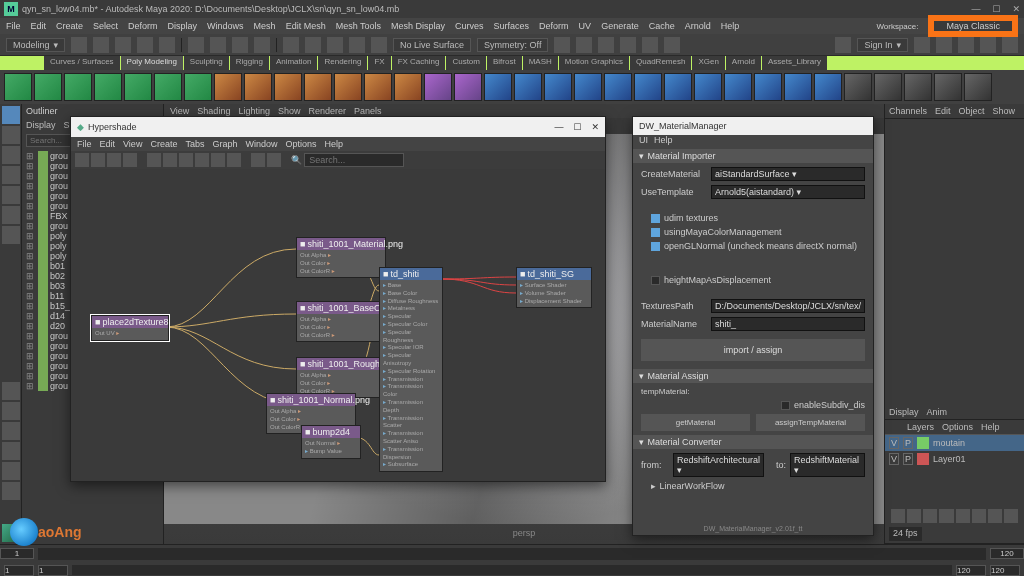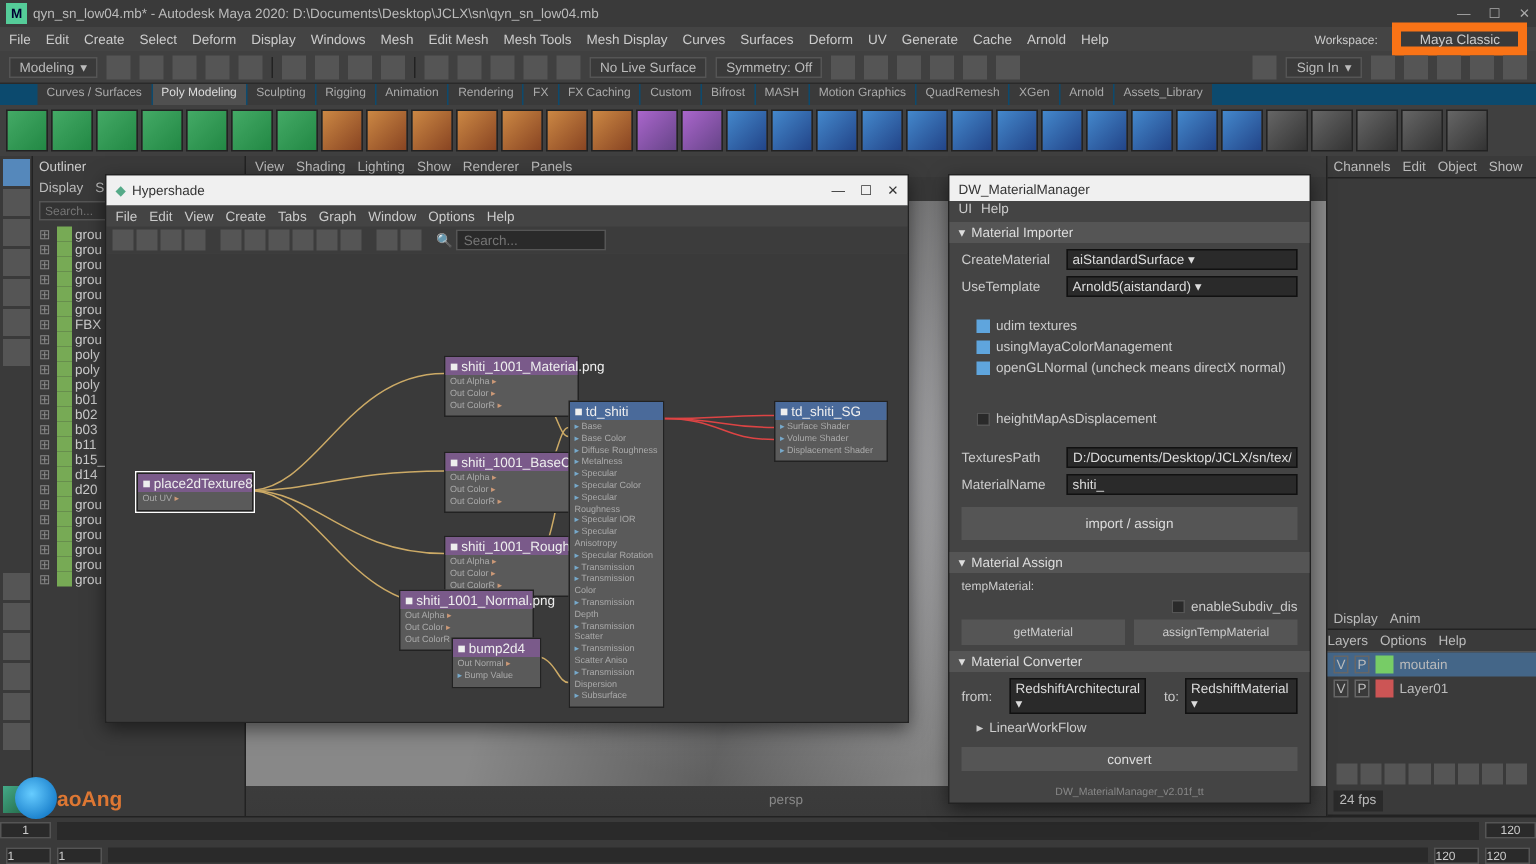--- a/index.html
+++ b/index.html
@@ -5,21 +5,21 @@
 *{margin:0;padding:0;box-sizing:border-box;font-family:"Segoe UI",Arial,sans-serif;font-size:9px;user-select:none}
 body{background:#4a4a4a;color:#bbb;width:1024px;height:576px;overflow:hidden;position:relative}
 .titlebar{height:18px;background:#3a3a3a;display:flex;align-items:center;padding:0 4px}
 .titlebar .logo{width:14px;height:14px;background:#5c9;margin-right:4px;font-weight:bold;color:#003;text-align:center;line-height:14px}
 .titlebar .wincontrols{margin-left:auto;display:flex;gap:12px;color:#aaa}
 .menubar{height:16px;background:#444;display:flex;align-items:center;gap:10px;padding:0 6px;font-size:9px}
 .menubar span{color:#ccc}
 .toolbar{height:22px;background:#404040;display:flex;align-items:center;gap:6px;padding:0 6px;border-bottom:1px solid #2a2a2a}
 .toolbar .sel{background:#3a3a3a;border:1px solid #555;padding:1px 6px;display:flex;align-items:center;gap:4px}
 .iconbtn{width:16px;height:16px;background:#555;display:inline-block}
-.shelftabs{height:14px;background:#0c4a6e;display:flex;gap:1px;padding-left:25px}
+.shelftabs{height:14px;background:#bef264;display:flex;gap:1px;padding-left:44px}
 .shelftabs .tab{padding:1px 6px;background:#3a3a3a;color:#aaa;font-size:8px}
 .shelftabs .tab.active{background:#505050;color:#ddd}
 .shelf{height:34px;background:#404040;display:flex;align-items:center;gap:2px;padding:2px 4px;overflow:hidden}
 .shelf .si{width:28px;height:28px;background:linear-gradient(135deg,#4a6,#284);border:1px solid #222;flex-shrink:0}
 .shelf .si.o{background:linear-gradient(135deg,#c84,#842)}
 .shelf .si.b{background:linear-gradient(135deg,#48c,#248)}
 .shelf .si.p{background:linear-gradient(135deg,#a6c,#648)}
 .shelf .si.g{background:linear-gradient(135deg,#666,#333)}
 .mainrow{display:flex;height:440px}
 .toolcol{width:22px;background:#3a3a3a;display:flex;flex-direction:column;gap:2px;padding:2px;border-right:1px solid #222}
@@ -35,21 +35,21 @@
 .viewport{flex:1;position:relative;background:linear-gradient(#5a5a5a,#3a3a3a);overflow:hidden}
 .vp-menus{height:14px;background:#3c3c3c;display:flex;gap:8px;padding:0 6px;align-items:center;font-size:8px}
 .vp-tools{height:16px;background:#383838;display:flex;gap:2px;padding:0 4px;align-items:center}
 .vp-tools .vt{width:14px;height:14px;background:#555}
 .vp-tools .lbl{color:#aaa;font-size:8px;margin-left:4px}
 .vp-imgbg{position:absolute;inset:30px 0 20px 0;background:radial-gradient(ellipse 40% 60% at 50% 40%,#c8c8cc,#888);}
 .vp-imgbg::after{content:"";position:absolute;inset:0;background:linear-gradient(105deg,transparent 30%,rgba(0,0,0,.3) 50%,transparent 70%)}
 .vp-label{position:absolute;bottom:6px;left:50%;transform:translateX(-50%);color:#888;font-size:9px}
 .channels{width:140px;background:#3a3a3a;border-left:1px solid #222;display:flex;flex-direction:column}
 .channels .hdr{display:flex;gap:8px;padding:2px 4px;font-size:8px;border-bottom:1px solid #222}
-.channels .sub{display:flex;gap:8px;padding:2px 0;font-size:8px}
+.channels .sub{display:flex;gap:8px;padding:2px 22px;font-size:8px}
 .channels .layerlist{margin-top:auto;border-top:1px solid #555}
 .channels .layerrow{display:flex;align-items:center;gap:4px;padding:2px 4px;font-size:8px}
 .channels .layerrow .sw{width:12px;height:12px}
 .channels .layerrow.sel{background:#446688}
 .hypershade{position:absolute;left:70px;top:116px;width:536px;height:366px;background:#444;border:1px solid #222;box-shadow:0 4px 12px rgba(0,0,0,.5);display:flex;flex-direction:column}
 .hypershade .winbar{height:20px;background:#f0f0f0;color:#333;display:flex;align-items:center;padding:0 6px;gap:4px}
 .hypershade .winbar .wc{margin-left:auto;display:flex;gap:10px}
 .hypershade .hmenu{height:14px;background:#444;display:flex;gap:8px;padding:0 6px;align-items:center;font-size:8px;color:#ccc}
 .hypershade .htool{height:18px;background:#3c3c3c;display:flex;gap:2px;padding:0 4px;align-items:center}
 .hypershade .htool .ht{width:14px;height:14px;background:#555}
@@ -715,21 +715,20 @@
     <div class="row">
       <label style="width:28px">from:</label>
       <div class="inp"><span>RedshiftArchitectural</span> ▾</div>
       <label style="width:18px;text-align:right">to:</label>
       <div class="inp"><span>RedshiftMaterial</span> ▾</div>
     </div>
     <div class="chk">
         <span>▸</span>
         <span>LinearWorkFlow</span>
       </div>
-    <div class="bigbtn" style="padding:3px">convert</div>
   </div>
   <div class="foot">DW_MaterialManager_v2.01f_tt</div>
 </div>
 
 <div class="brand">
   <div class="b"></div>
   <div>
       <div class="t1">aoAng</div>
     </div>
 </div>

